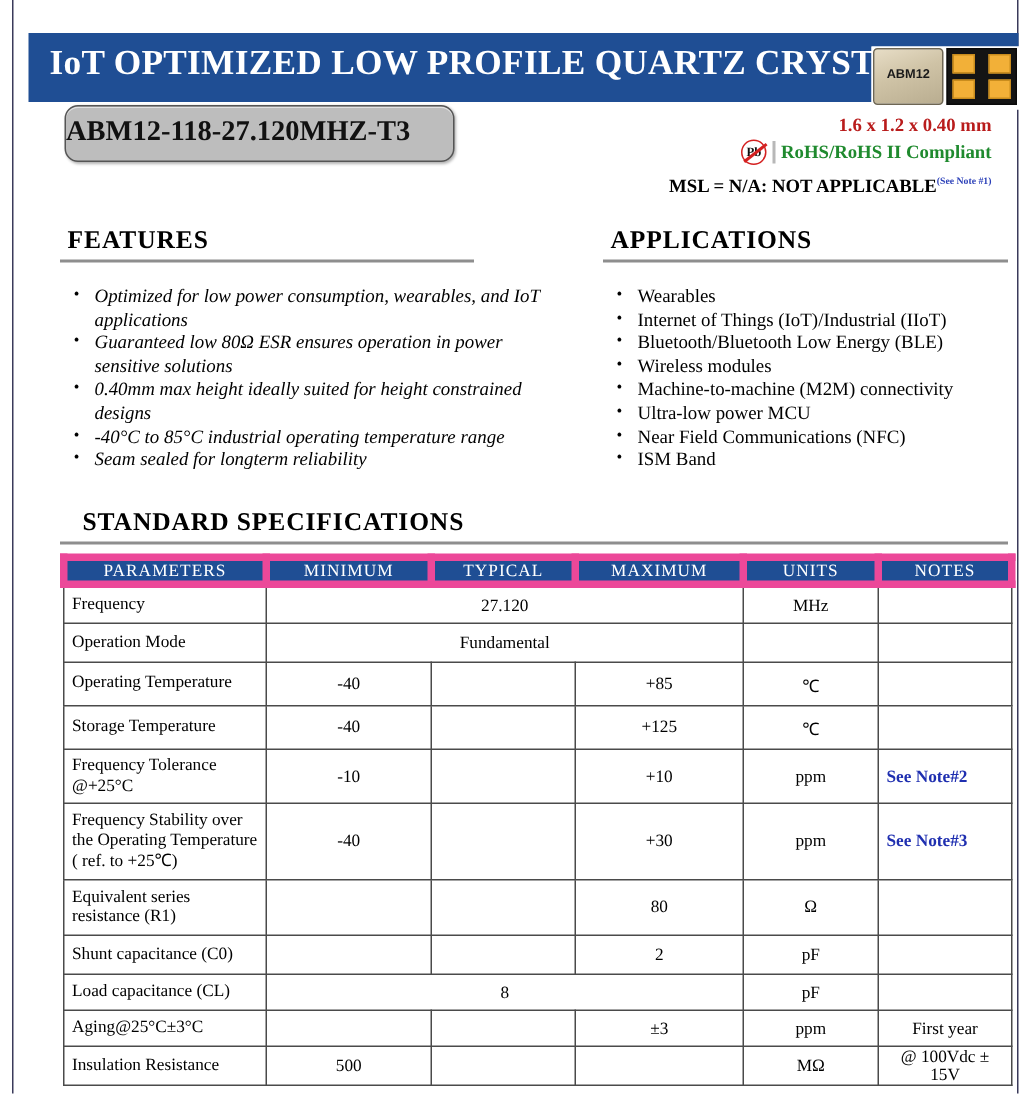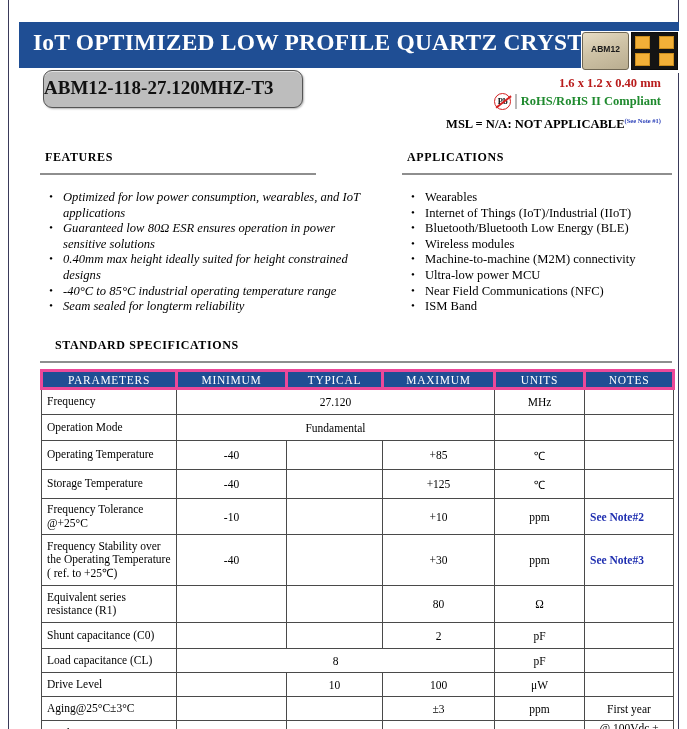--- a/index.html
+++ b/index.html
@@ -195,21 +195,21 @@
     color: #2a3fb8;
     font-weight: bold;
     vertical-align: super;
   }
 
   
   .sec-head {
     position: absolute;
     font-family: "Liberation Serif", serif;
     font-weight: bold;
-    font-size: 12px;
+    font-size: 17px;
     letter-spacing: 0.6px;
     color: #000;
   }
   .sec-rule {
     position: absolute;
     height: 1.5px;
     background: #8e8e8e;
   }
 
   #features-head { left: 36px; top: 150px; }
@@ -264,21 +264,21 @@
     box-sizing: border-box;
   }
   table.spec thead th {
     background: #1f4e94;
     color: #ffffff;
     font-weight: normal;
     font-size: 11.5px;
     letter-spacing: 0.7px;
     text-align: center;
     height: 18px;
-    border: 3px solid #ec4899;
+    border: 5px solid #ec4899;
   }
   table.spec td.param {
     text-align: left;
     vertical-align: middle;
     line-height: 13.5px;
   }
   table.spec td.val {
     text-align: center;
     vertical-align: middle;
   }
@@ -449,28 +449,20 @@
         <td class="val">2</td>
         <td class="val">pF</td>
         <td class="noteplain"></td>
       </tr>
       <tr class="r9">
         <td class="param">Load capacitance (CL)</td>
         <td class="val" colspan="3">8</td>
         <td class="val">pF</td>
         <td class="noteplain"></td>
       </tr>
-      <tr class="r10">
-        <td class="param">Drive Level</td>
-        <td class="val"></td>
-        <td class="val">10</td>
-        <td class="val">100</td>
-        <td class="val">μW</td>
-        <td class="noteplain"></td>
-      </tr>
       <tr class="r11">
         <td class="param">Aging@25°C±3°C</td>
         <td class="val"></td>
         <td class="val"></td>
         <td class="val">±3</td>
         <td class="val">ppm</td>
         <td class="noteplain">First year</td>
       </tr>
       <tr class="r12">
         <td class="param">Insulation Resistance</td>

